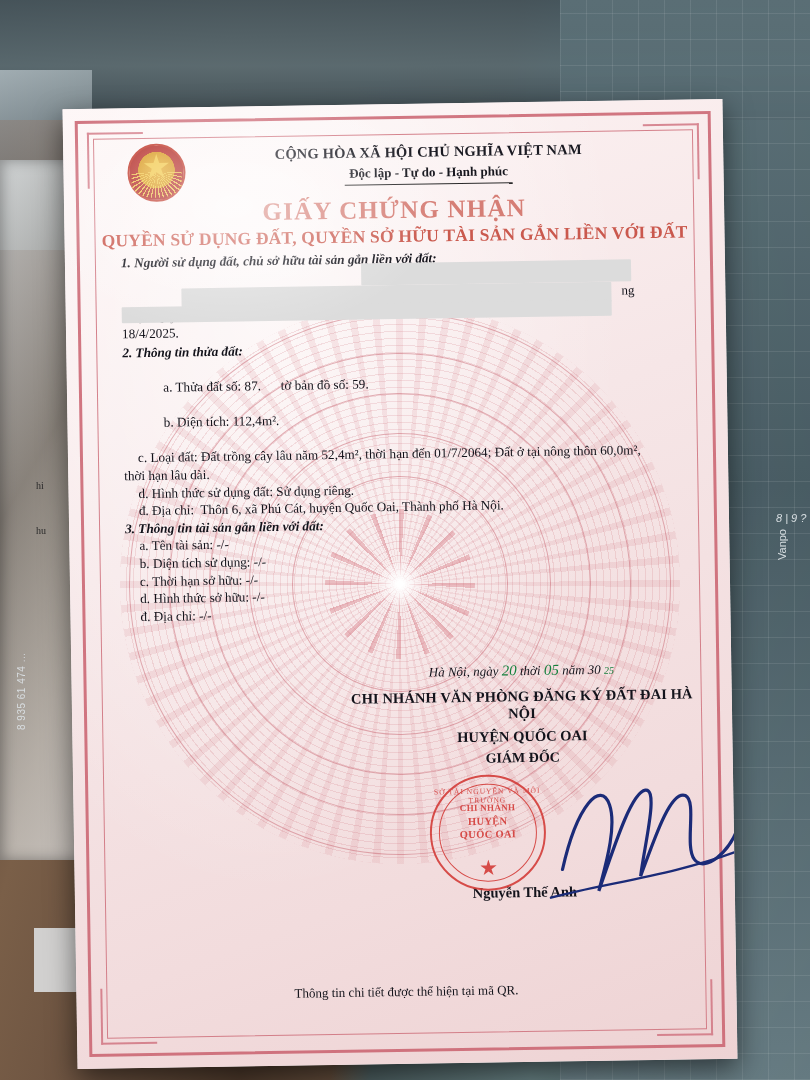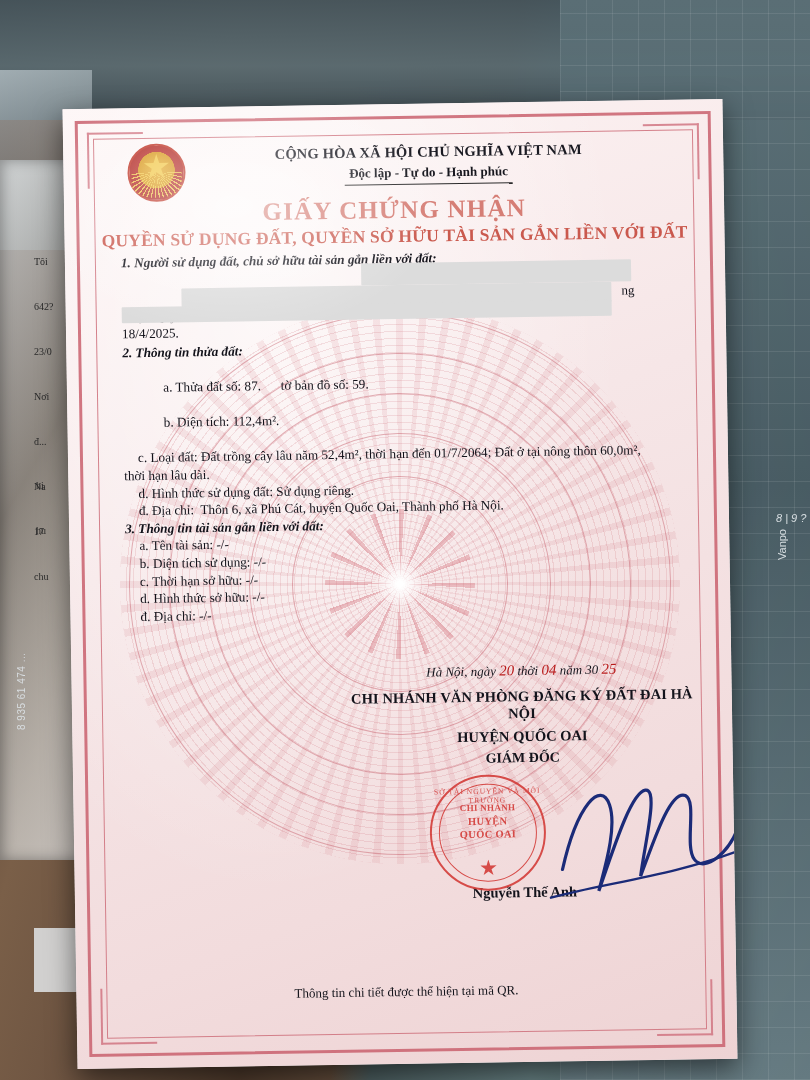--- a/index.html
+++ b/index.html
@@ -278,21 +278,21 @@
     width: 360px;
     text-align: center;
     color: #13131b;
   }
   .sig .place {
     font-style: italic;
     font-size: 13px;
   }
   .sig .hand {
     font-family: "Liberation Serif", serif;
-    color: #b91c1c;
+    color: #15803d;
   }
   .sig .office {
     margin-top: 9px;
     font-size: 14.5px;
     font-weight: bold;
     letter-spacing: .1px;
   }
   .sig .district {
     margin-top: 6px;
     font-size: 14.5px;
@@ -376,30 +376,20 @@
 
 <div id="page">
 
   <div class="desk"></div>
   <div class="cutmat"></div>
   <div class="mat-top"></div>
   <div class="mat-grid"></div>
   <div class="plastic-left2"></div>
   <div class="plastic-left"></div>
 
-  <div class="side-text" style="left:34px; top:224px;">
-    <div>Tôi</div>
-    <div>642?</div>
-    <div>23/0</div>
-    <div>Nơi</div>
-    <div>đ...</div>
-    <div>Na</div>
-    <div>17</div>
-    <div>chu</div>
-  </div>
   <div class="side-text" style="left:36px; top:448px;">
     <div>hi</div>
     <div>hu</div>
   </div>
   <div class="vert-text" style="left:16px; top:730px;">8 935 61 474 ...</div>
   <div class="mat-label" style="left:776px; top:560px; transform:rotate(-90deg); transform-origin:left top;">Vanpo</div>
   <div class="mat-label" style="left:776px; top:512px;font-style:italic;">8 | 9 ?</div>
 
   <div class="sticker" style="left:34px; top:928px; width:124px; height:64px;"></div>
   <div class="sticker" style="left:566px; top:138px; width:72px; height:32px; opacity:.85;"></div>
@@ -467,23 +457,23 @@
     <div class="redact-line" style="left:296px; top:159px; width:270px; height:22px;"></div>
     <div class="redact-line" style="left:116px; top:181px; width:430px; height:20px;"></div>
     <div class="redact-line" style="left:56px; top:199px; width:490px; height:16px;"></div>
     <span class="side-text" style="left:556px; top:182px; font-size:13px; color:#12121a;">ng</span>
 
     <div class="sig">
       <div class="place">
         <span>Hà Nội, ngày</span>
         <span class="hand" style="font-size:15px;">20</span>
         <span>thời</span>
-        <span class="hand" style="font-size:15px;">04</span>
+        <span class="hand" style="font-size:15px;">05</span>
         <span>năm 30</span>
-        <span class="hand" style="font-size:15px;">25</span>
+        <span class="hand" style="font-size:10px;">25</span>
       </div>
       <div class="office">CHI NHÁNH VĂN PHÒNG ĐĂNG KÝ ĐẤT ĐAI HÀ NỘI</div>
       <div class="district">HUYỆN QUỐC OAI</div>
       <div class="role">GIÁM ĐỐC</div>
       <div class="name">Nguyễn Thế Anh</div>
     </div>
 
     <div class="seal">
       <div class="seal-arc">SỞ TÀI NGUYÊN VÀ MÔI TRƯỜNG</div>
       <div class="seal-l1">CHI NHÁNH</div>

